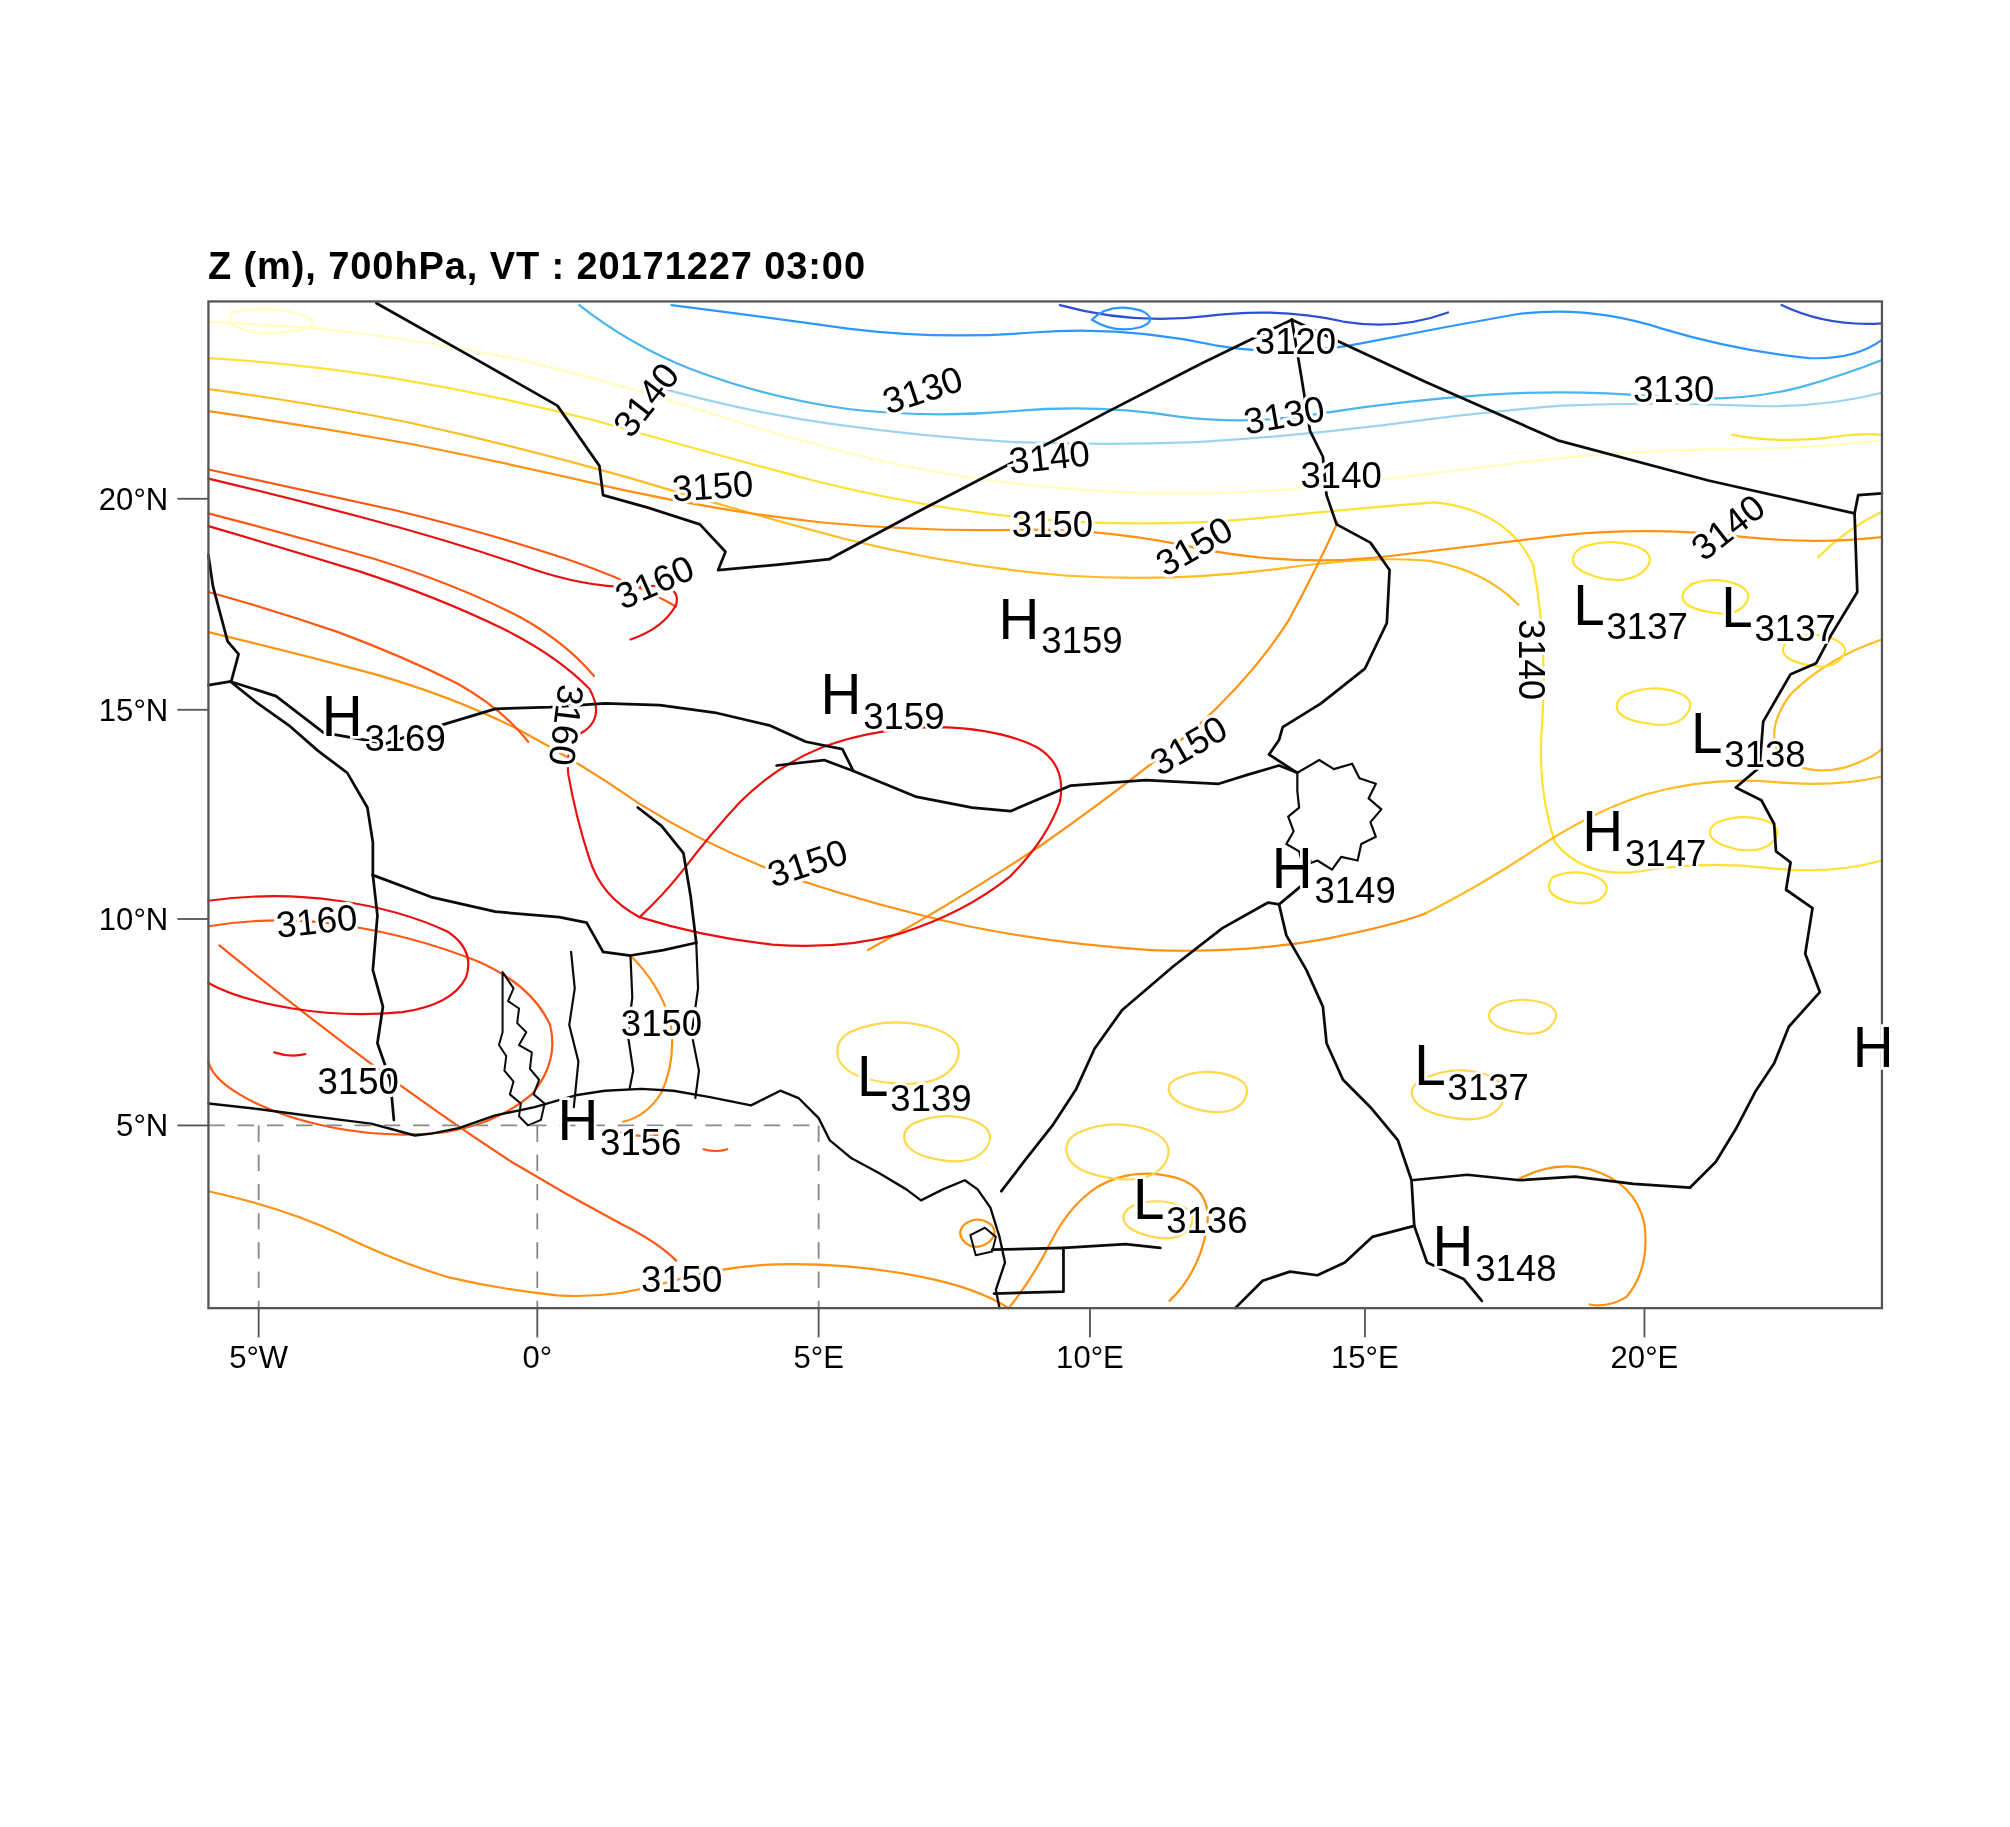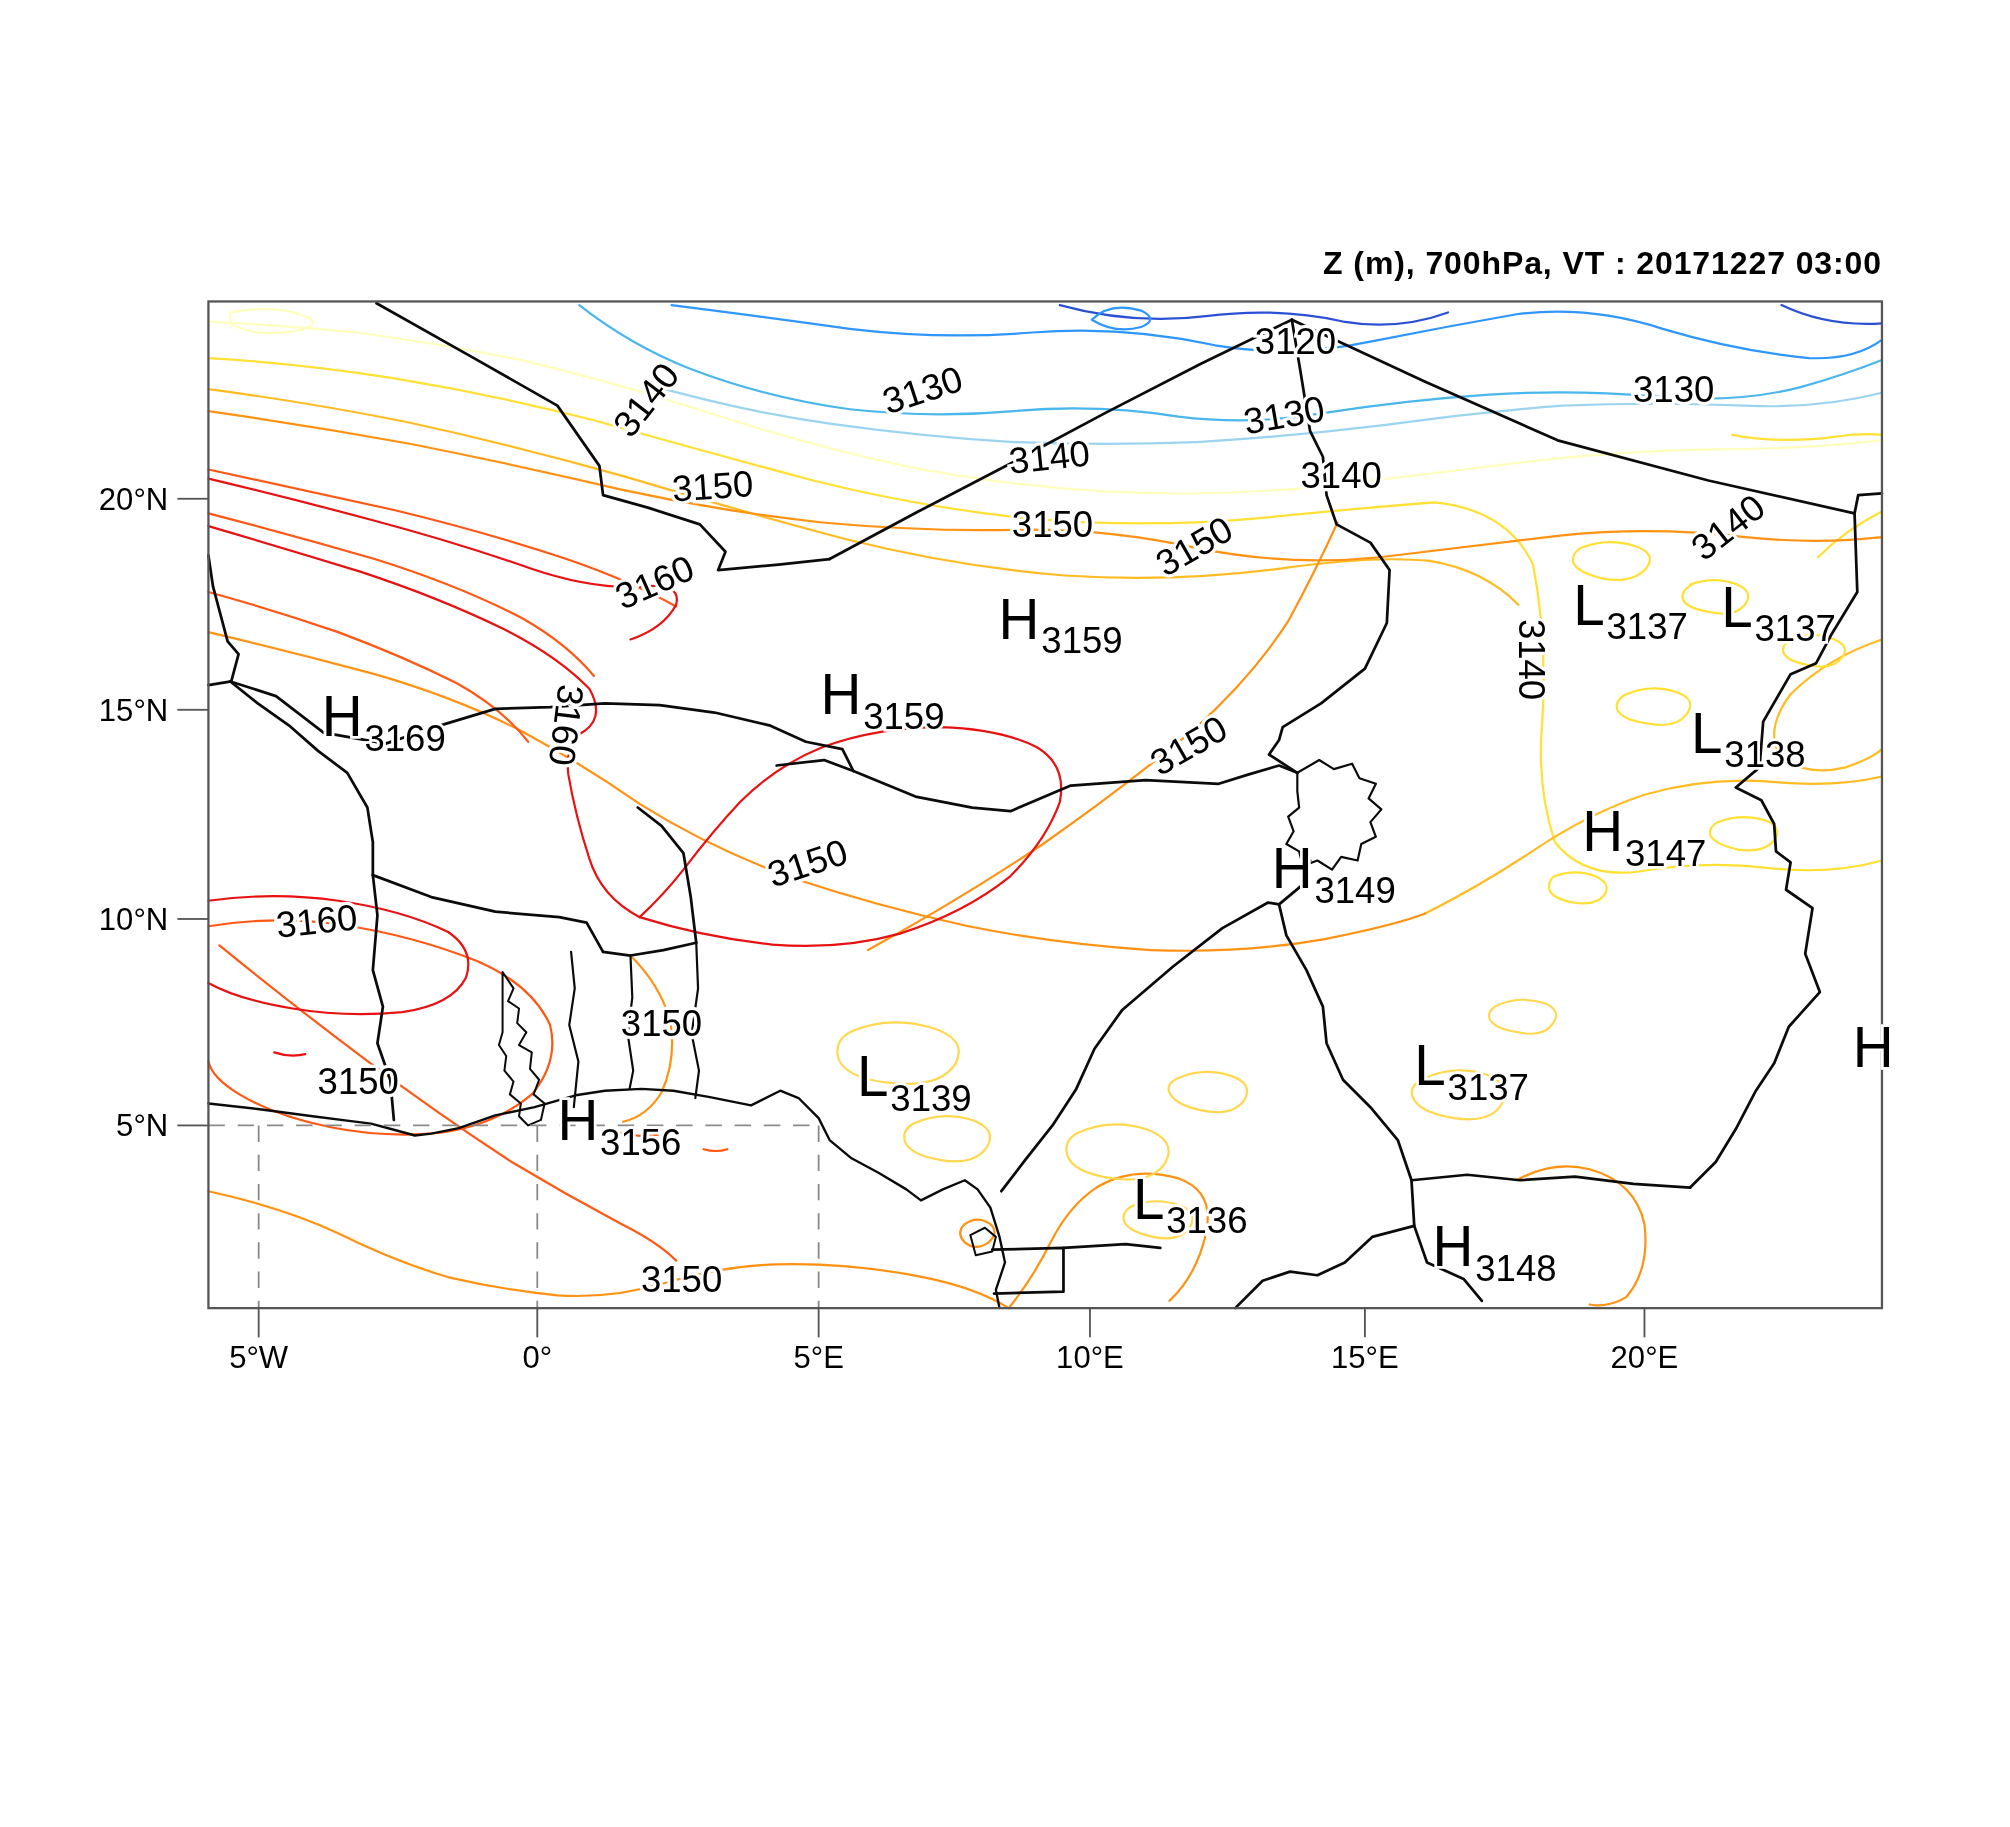--- a/index.html
+++ b/index.html
@@ -1,19 +1,19 @@
 <!DOCTYPE html>
 <html style="font-size:14.6px"><head>
 <meta charset="utf-8">
 <style>
   html,body{margin:0;padding:0;background:#ffffff;}
   #page{position:relative;width:2010px;height:1827px;background:#ffffff;overflow:hidden;
         font-family:"Liberation Sans", sans-serif;}
-  #plot-title{position:absolute;left:208px;top:245px;width:1674px;text-align:right;
-        font-size:32px;font-weight:bold;color:#000;letter-spacing:0.9px;}
+  #plot-title{position:absolute;left:208px;top:245px;width:1674px;text-align:left;
+        font-size:38px;font-weight:bold;color:#000;letter-spacing:0.9px;}
   svg{position:absolute;left:0;top:0;}
   .bd{fill:none;stroke-linejoin:round;stroke-linecap:round;}
   .ct{fill:none;stroke-linejoin:round;stroke-linecap:round;}
 </style>
 </head>
 <body>
 
 <div id="page">
   <div id="plot-title">Z (m), 700hPa, VT : 20171227  03:00</div>
 

